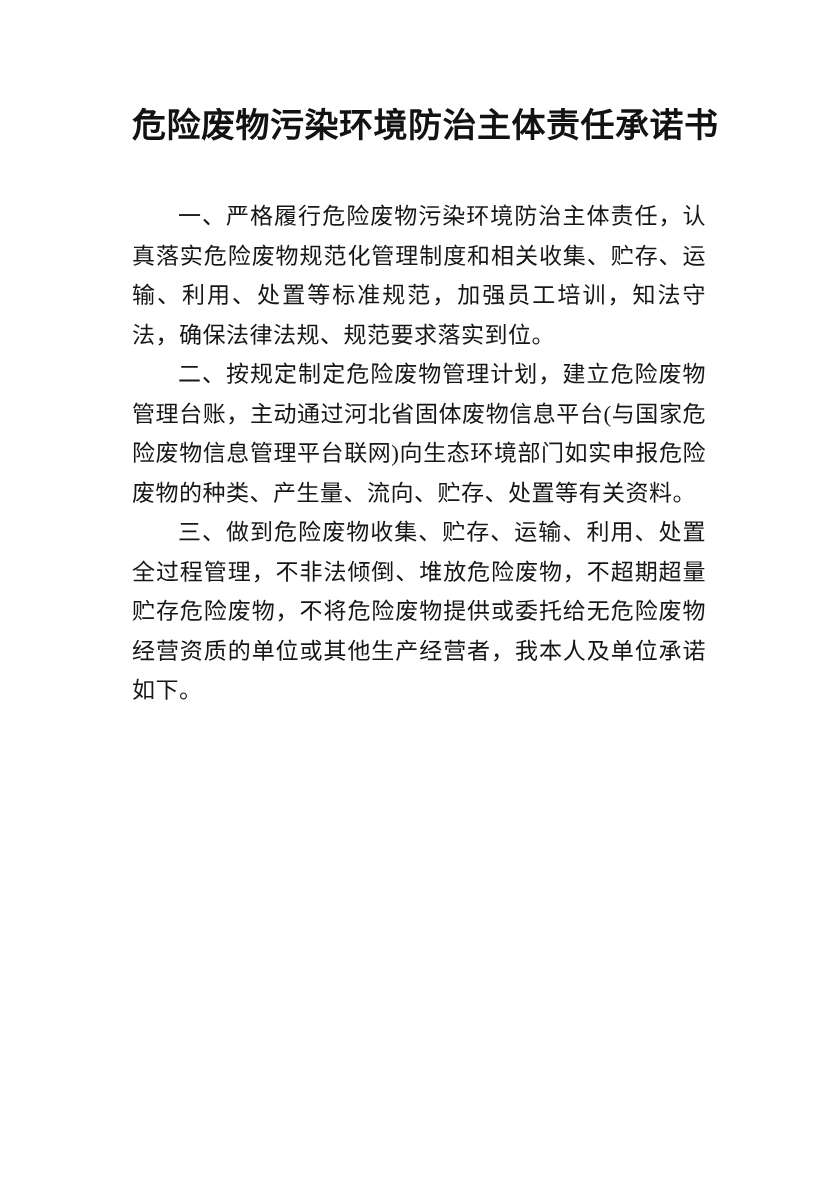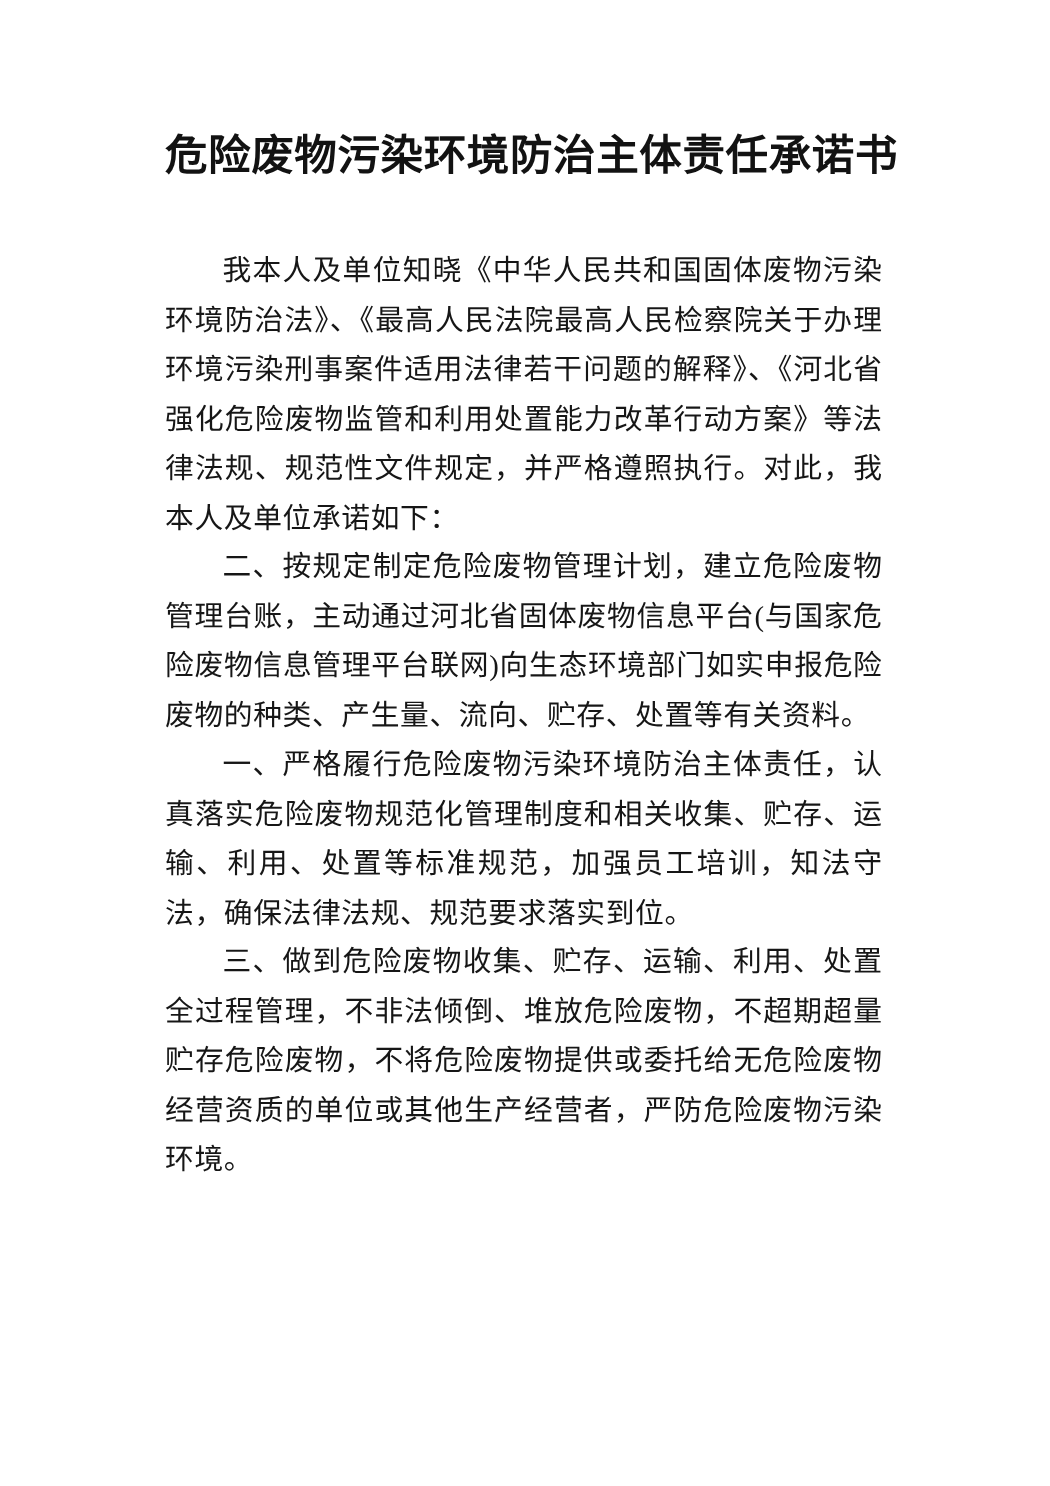--- a/index.html
+++ b/index.html
@@ -50,18 +50,17 @@
     word-break: break-all;
   }
 </style>
 </head>
 <body>
 
 <div class="page">
   <h1 class="doc-title">危险废物污染环境防治主体责任承诺书</h1>
 
   <div class="doc-body">
-    <p>我本人及单位知晓《中华人民共和国固体废物污染环境防治法》、《最高人民法院最高人民检察院关于办理环境污染刑事案件适用法律若干问题的解释》、《河北省强化危险废物监管和利用处置能力改革行动方案》等法律法规、规范性文件规定，并严格遵照执行。对此，我本人及单位承诺如下：</p>
+    <p>一、严格履行危险废物污染环境防治主体责任，认真落实危险废物规范化管理制度和相关收集、贮存、运输、利用、处置等标准规范，加强员工培训，知法守法，确保法律法规、规范要求落实到位。</p>
     <p>二、按规定制定危险废物管理计划，建立危险废物管理台账，主动通过河北省固体废物信息平台(与国家危险废物信息管理平台联网)向生态环境部门如实申报危险废物的种类、产生量、流向、贮存、处置等有关资料。</p>
-    <p>一、严格履行危险废物污染环境防治主体责任，认真落实危险废物规范化管理制度和相关收集、贮存、运输、利用、处置等标准规范，加强员工培训，知法守法，确保法律法规、规范要求落实到位。</p>
-    <p>三、做到危险废物收集、贮存、运输、利用、处置全过程管理，不非法倾倒、堆放危险废物，不超期超量贮存危险废物，不将危险废物提供或委托给无危险废物经营资质的单位或其他生产经营者，严防危险废物污染环境。</p>
+    <p>三、做到危险废物收集、贮存、运输、利用、处置全过程管理，不非法倾倒、堆放危险废物，不超期超量贮存危险废物，不将危险废物提供或委托给无危险废物经营资质的单位或其他生产经营者，我本人及单位承诺如下。</p>
   </div>
 </div>
 
 </body></html>

